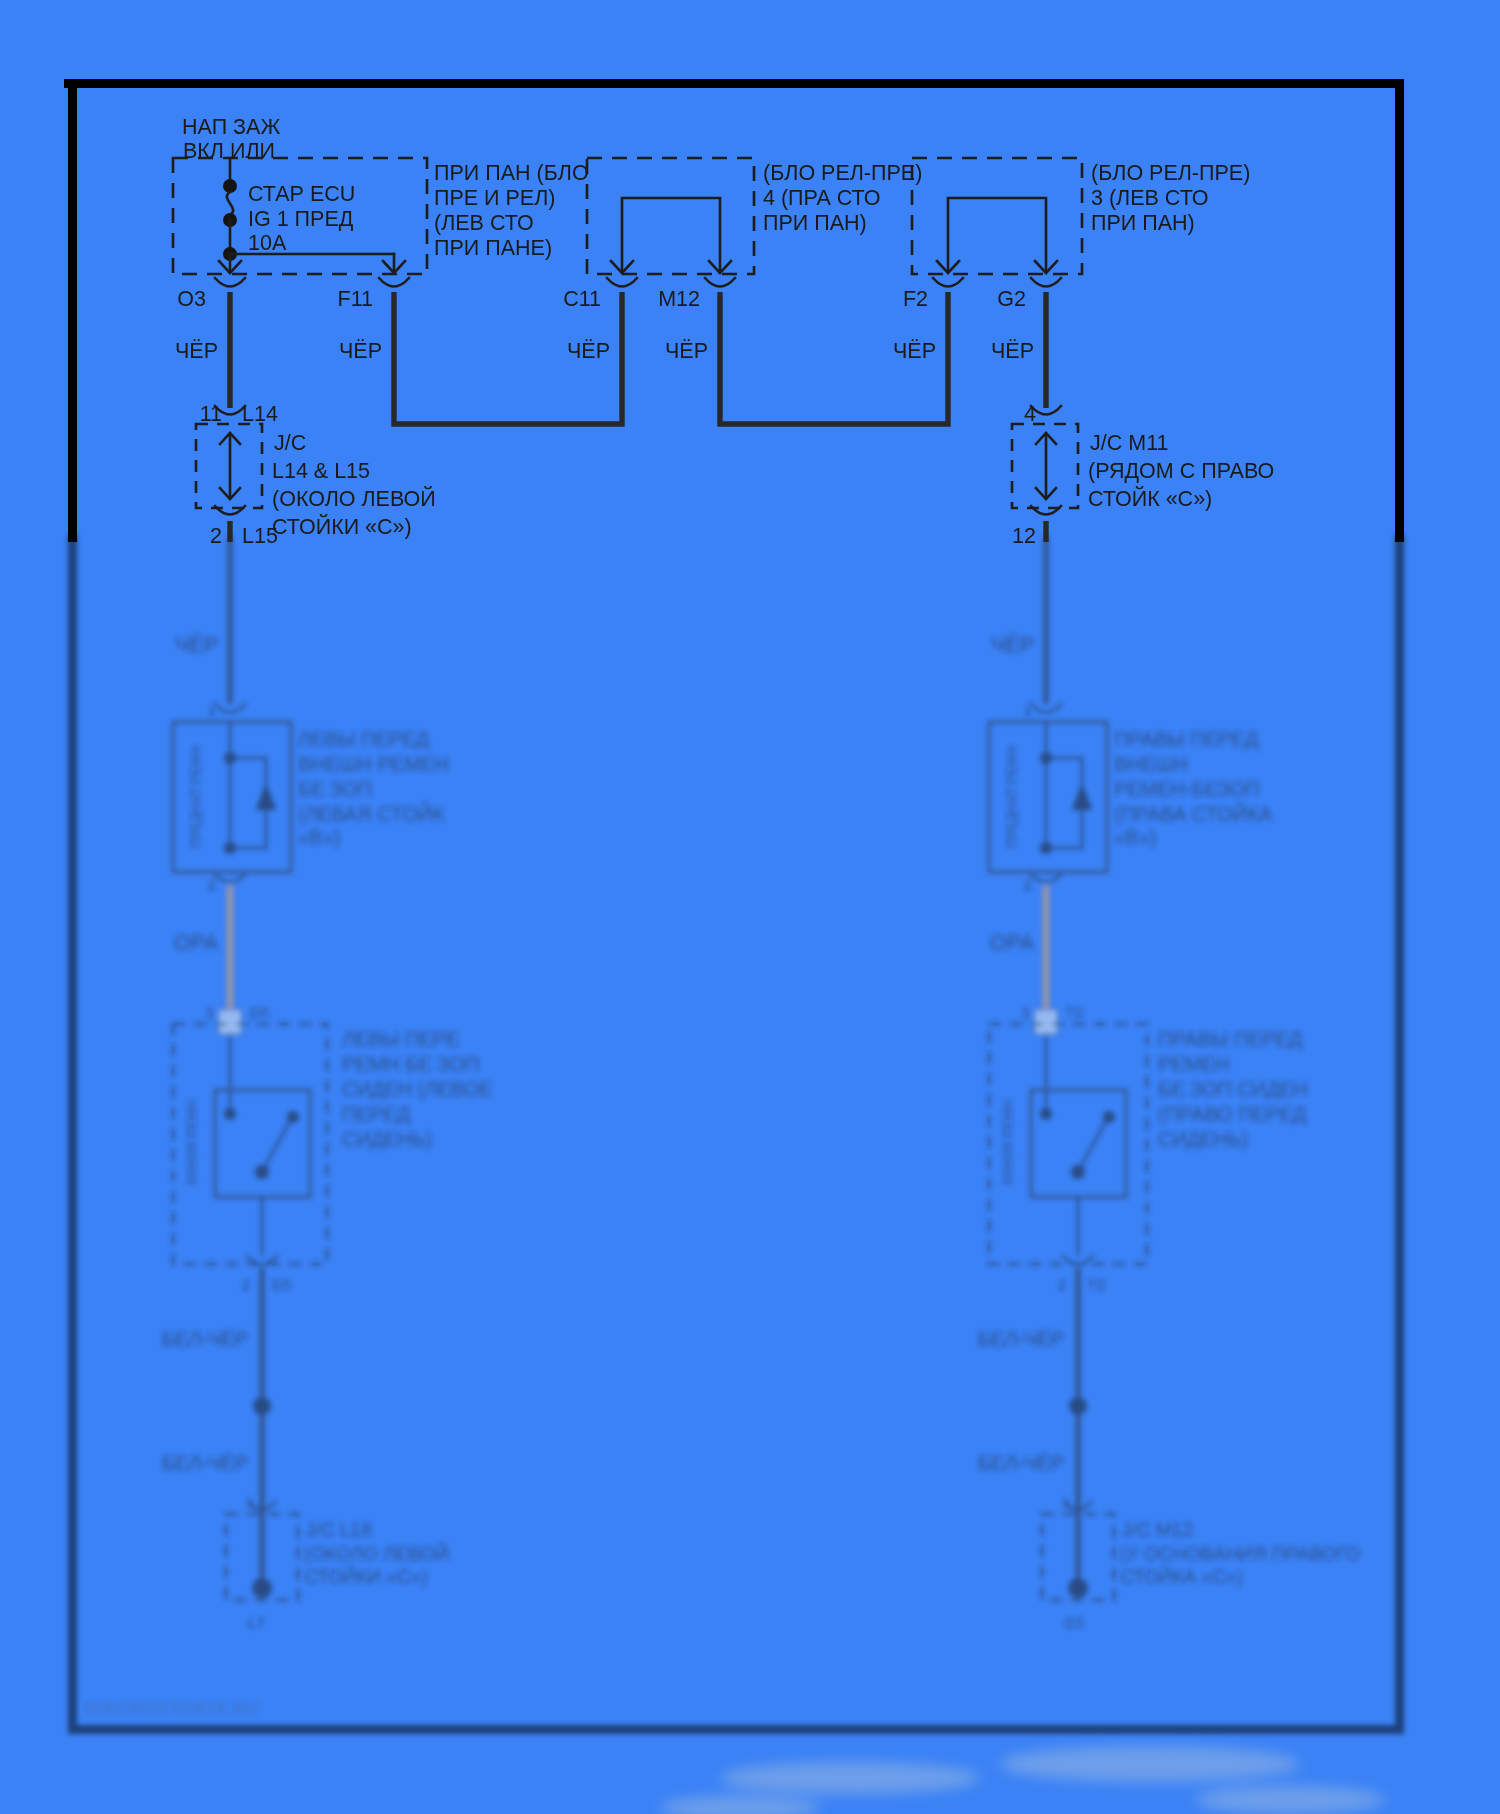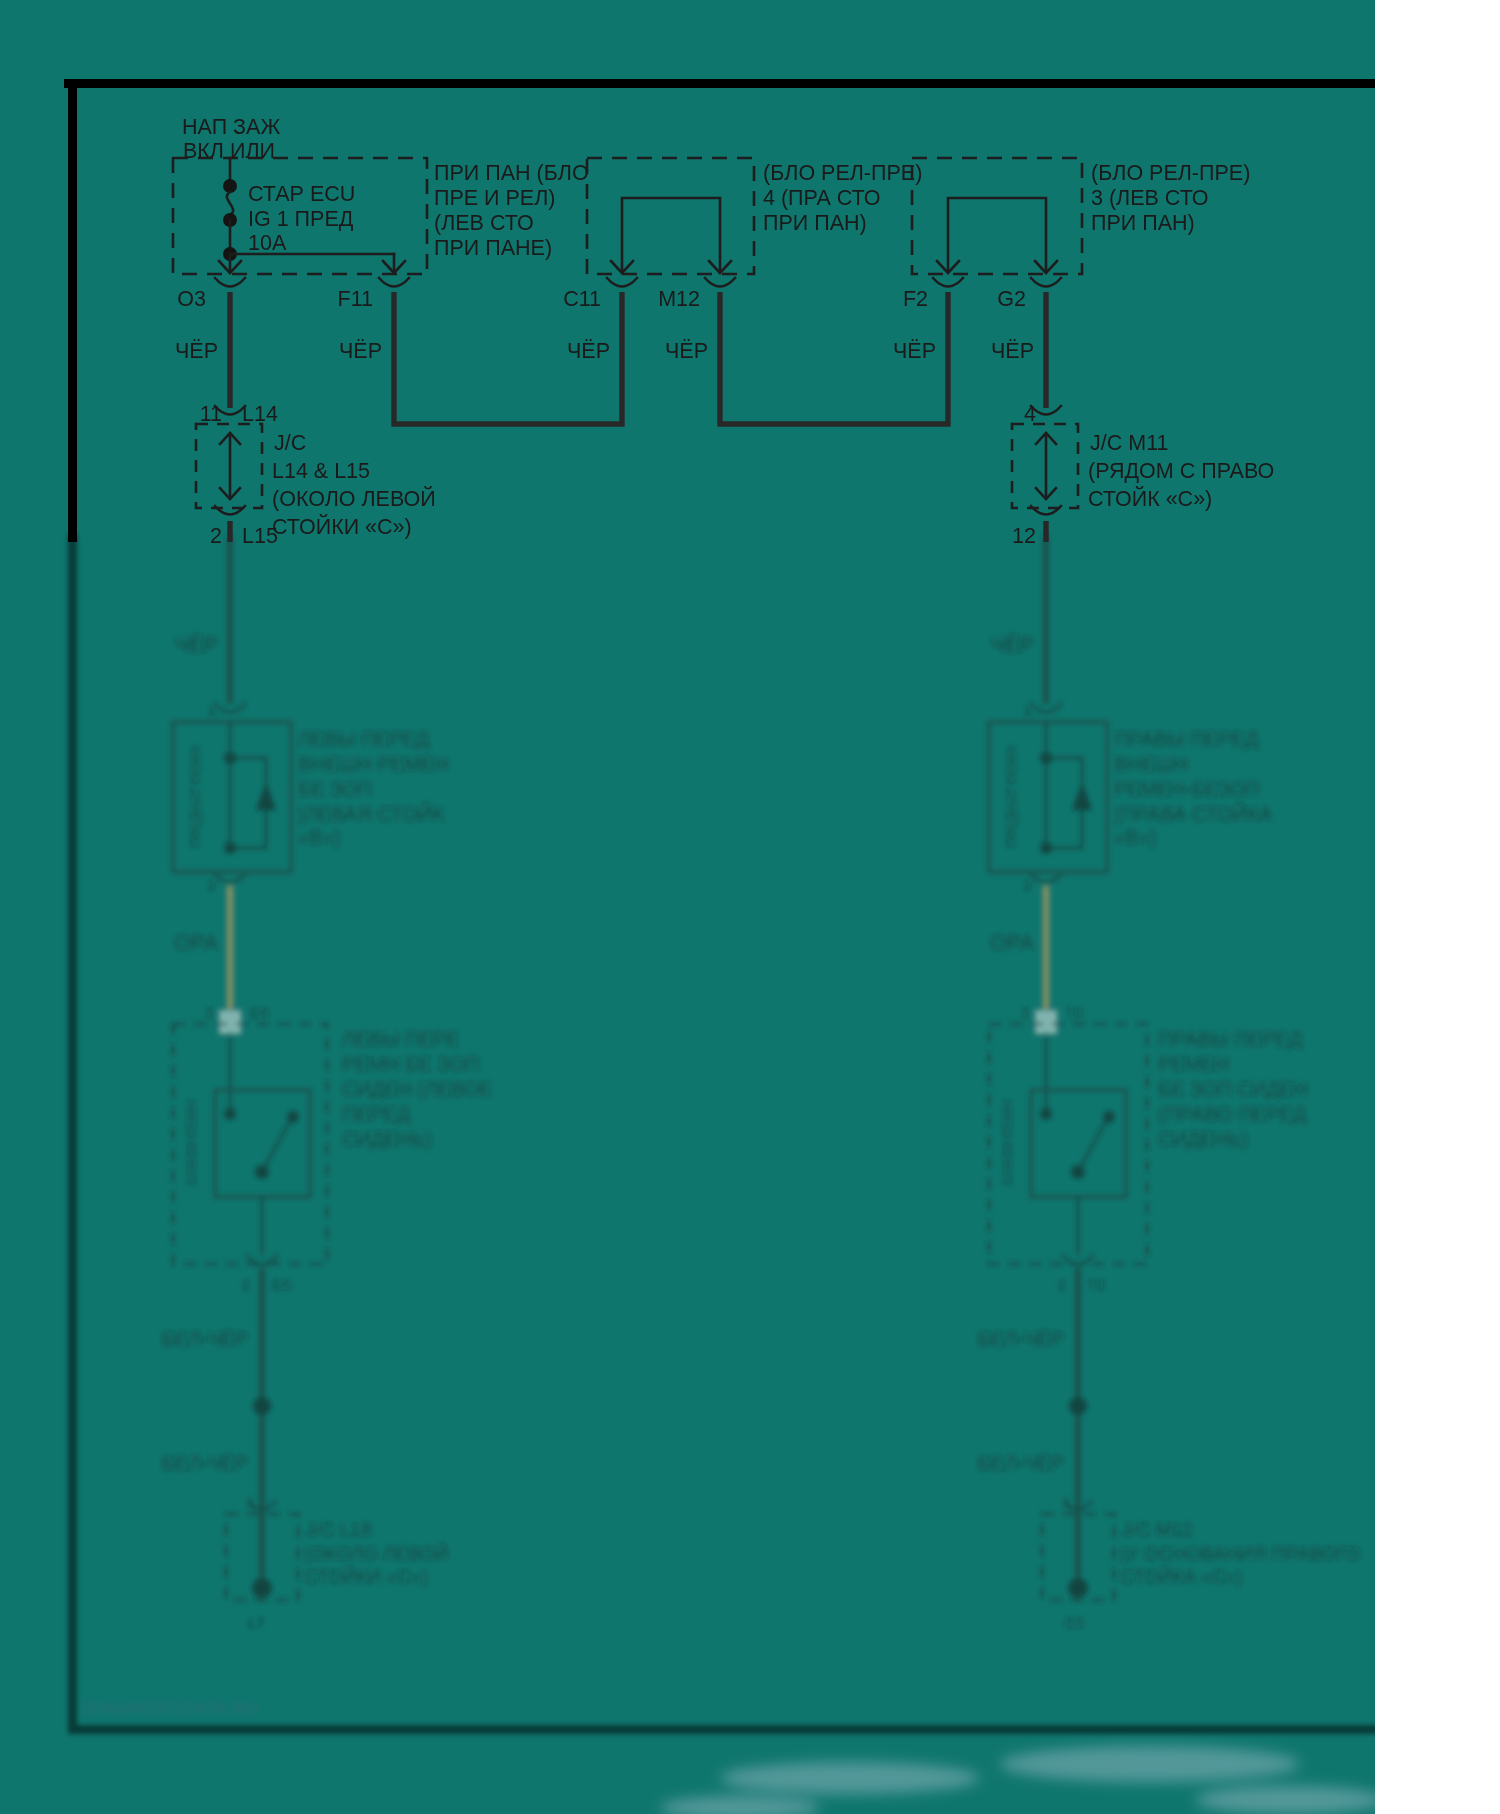--- a/index.html
+++ b/index.html
@@ -1,16 +1,16 @@
 <!DOCTYPE html>
 <html><head>
 <meta charset="utf-8">
 <style>
   html,body{margin:0;padding:0;background:#ffffff;}
-  .page{position:relative;width:1375px;height:1814px;background:#0f766e;overflow:hidden;}
+  .page{position:relative;width:1500px;height:1814px;background:#3b82f6;overflow:hidden;}
   svg{position:absolute;left:0;top:0;}
   text{font-family:"Liberation Sans","DejaVu Sans",sans-serif;fill:#1a1a1a;}
   .t21{font-size:21.5px;}
   .t20{font-size:20px;}
   .t19{font-size:19px;}
   .t15{font-size:15px;}
   .t13{font-size:13px;}
   .t17{font-size:17px;letter-spacing:1px;}
   .end{text-anchor:end;}
   .mid{text-anchor:middle;}

